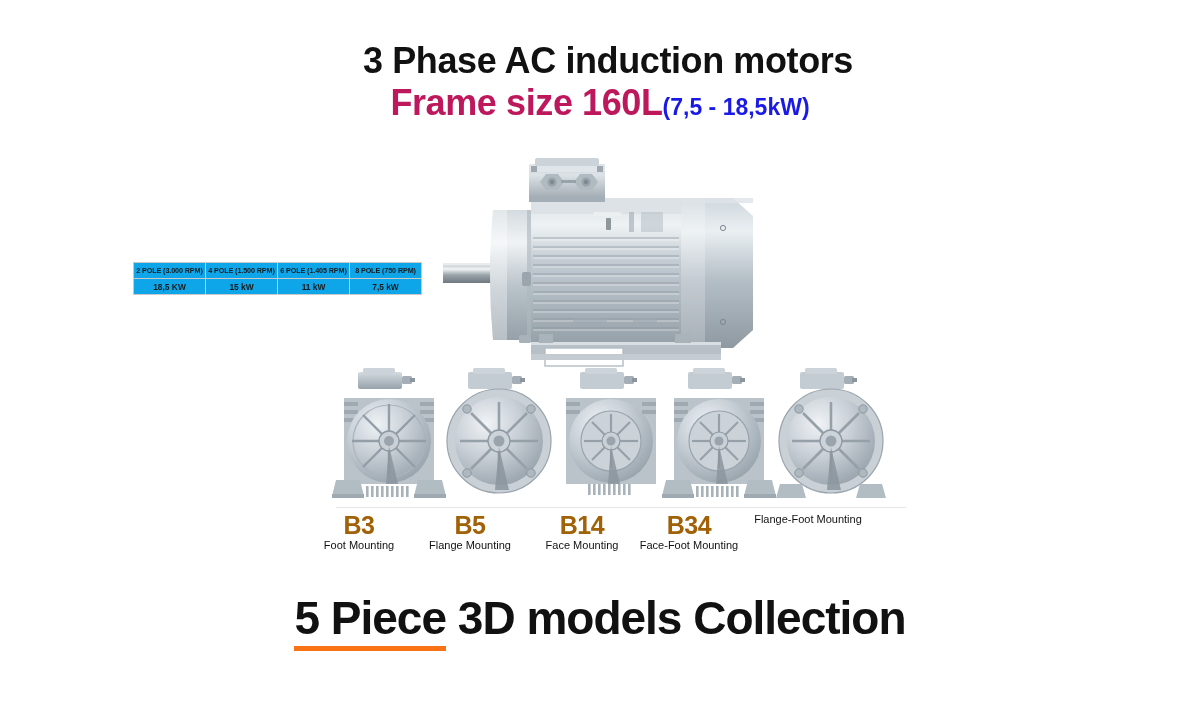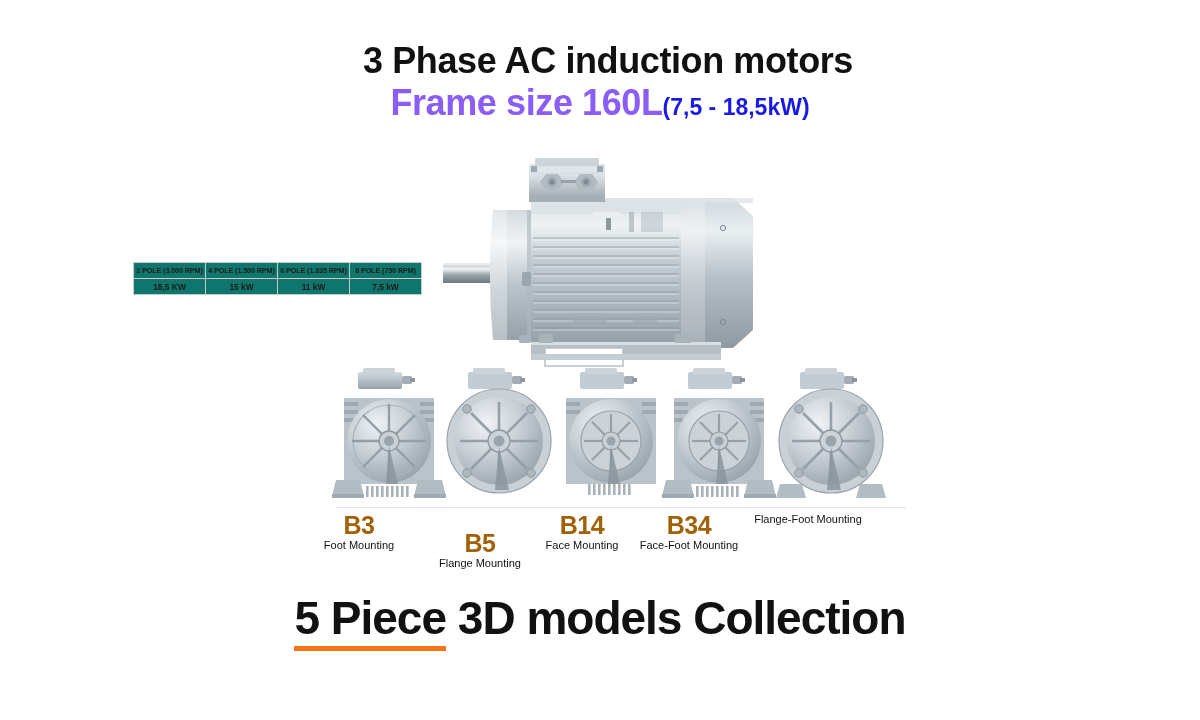--- a/index.html
+++ b/index.html
@@ -3,27 +3,27 @@
 <meta charset="utf-8">
 <style>
   html,body{margin:0;padding:0;background:#ffffff;}
   body{width:1200px;height:720px;position:relative;overflow:hidden;
        font-family:"Liberation Sans",sans-serif;color:#000;}
 
   
   #title-block{position:absolute;top:42px;left:0;width:1200px;text-align:center;}
   #main-title{font-size:36px;font-weight:bold;letter-spacing:-0.4px;color:#111;line-height:1.05;padding-left:16px;}
   #sub-title-line{margin-top:4px;line-height:1.05;white-space:nowrap;}
-  #frame-size{font-size:36px;font-weight:bold;color:#8b5cf6;letter-spacing:-0.4px;text-align:center;}
+  #frame-size{font-size:36px;font-weight:bold;color:#be185d;letter-spacing:-0.4px;text-align:center;}
   #power-range{font-size:23px;font-weight:bold;color:#1a1ae6;}
 
   
   #spec-table{position:absolute;left:133px;top:262px;border-collapse:collapse;}
   #spec-table td{border:1px solid #c9c9c9;padding:0;text-align:center;
-                 width:71px;height:15px;color:#1a1a1a;background:#0f766e;}
+                 width:71px;height:15px;color:#1a1a1a;background:#0ea5e9;}
   #spec-table .hdr{font-size:7.2px;font-weight:bold;letter-spacing:-0.1px;}
   #spec-table .val{font-size:8.4px;font-weight:bold;}
 
   
   #main-motor{position:absolute;left:443px;top:152px;width:350px;height:225px;}
 
   
   #thumb-row{position:absolute;left:330px;top:362px;width:580px;height:150px;}
   .thumb{position:absolute;top:0;width:118px;height:150px;}
   #thumb-b3{left:0;}  #thumb-b5{left:110px;}  #thumb-b14{left:222px;}
@@ -31,21 +31,21 @@
 
   #ground-line{position:absolute;left:336px;top:507px;width:570px;height:1px;
                background:#e2e6e9;}
 
   
   #labels{position:absolute;top:512px;left:330px;width:580px;height:45px;}
   .label-col{position:absolute;top:0;text-align:center;}
   .label-code{font-size:25px;font-weight:bold;color:#a16207;line-height:1.05;letter-spacing:-0.5px;}
   .label-desc{font-size:11px;color:#111;margin-top:1px;white-space:nowrap;line-height:1.1;}
   #col-b3{left:-61px;width:180px;}
-  #col-b5{left:60px;width:180px;margin-top:18px;}
+  #col-b5{left:50px;width:180px;}
   #col-b14{left:162px;width:180px;}
   #col-b34{left:269px;width:180px;}
   #col-b35{left:388px;width:180px;}
 
   
   #bottom-headline{position:absolute;top:591px;left:0;width:1200px;text-align:center;
                    font-size:46px;font-weight:bold;letter-spacing:-1px;color:#111;
                    white-space:nowrap;}
   #piece-count{border-bottom:5px solid #f97316;padding-bottom:2px;}
 </style>
@@ -57,21 +57,21 @@
   <div id="sub-title-line">
     <span id="frame-size">Frame size 160L</span><span id="power-range">(7,5 - 18,5kW)</span>
   </div>
 </div>
 
 <table id="spec-table">
   <tbody>
       <tr>
     <td class="hdr">2 POLE (3.000 RPM)</td>
     <td class="hdr">4 POLE (1.500 RPM)</td>
-    <td class="hdr">6 POLE (1.835 RPM)</td>
+    <td class="hdr">6 POLE (1.405 RPM)</td>
     <td class="hdr">8 POLE (750 RPM)</td>
   </tr>
   <tr>
     <td class="val">18,5 KW</td>
     <td class="val">15 kW</td>
     <td class="val">11 kW</td>
     <td class="val">7,5 kW</td>
   </tr>
 </tbody>
   </table>

